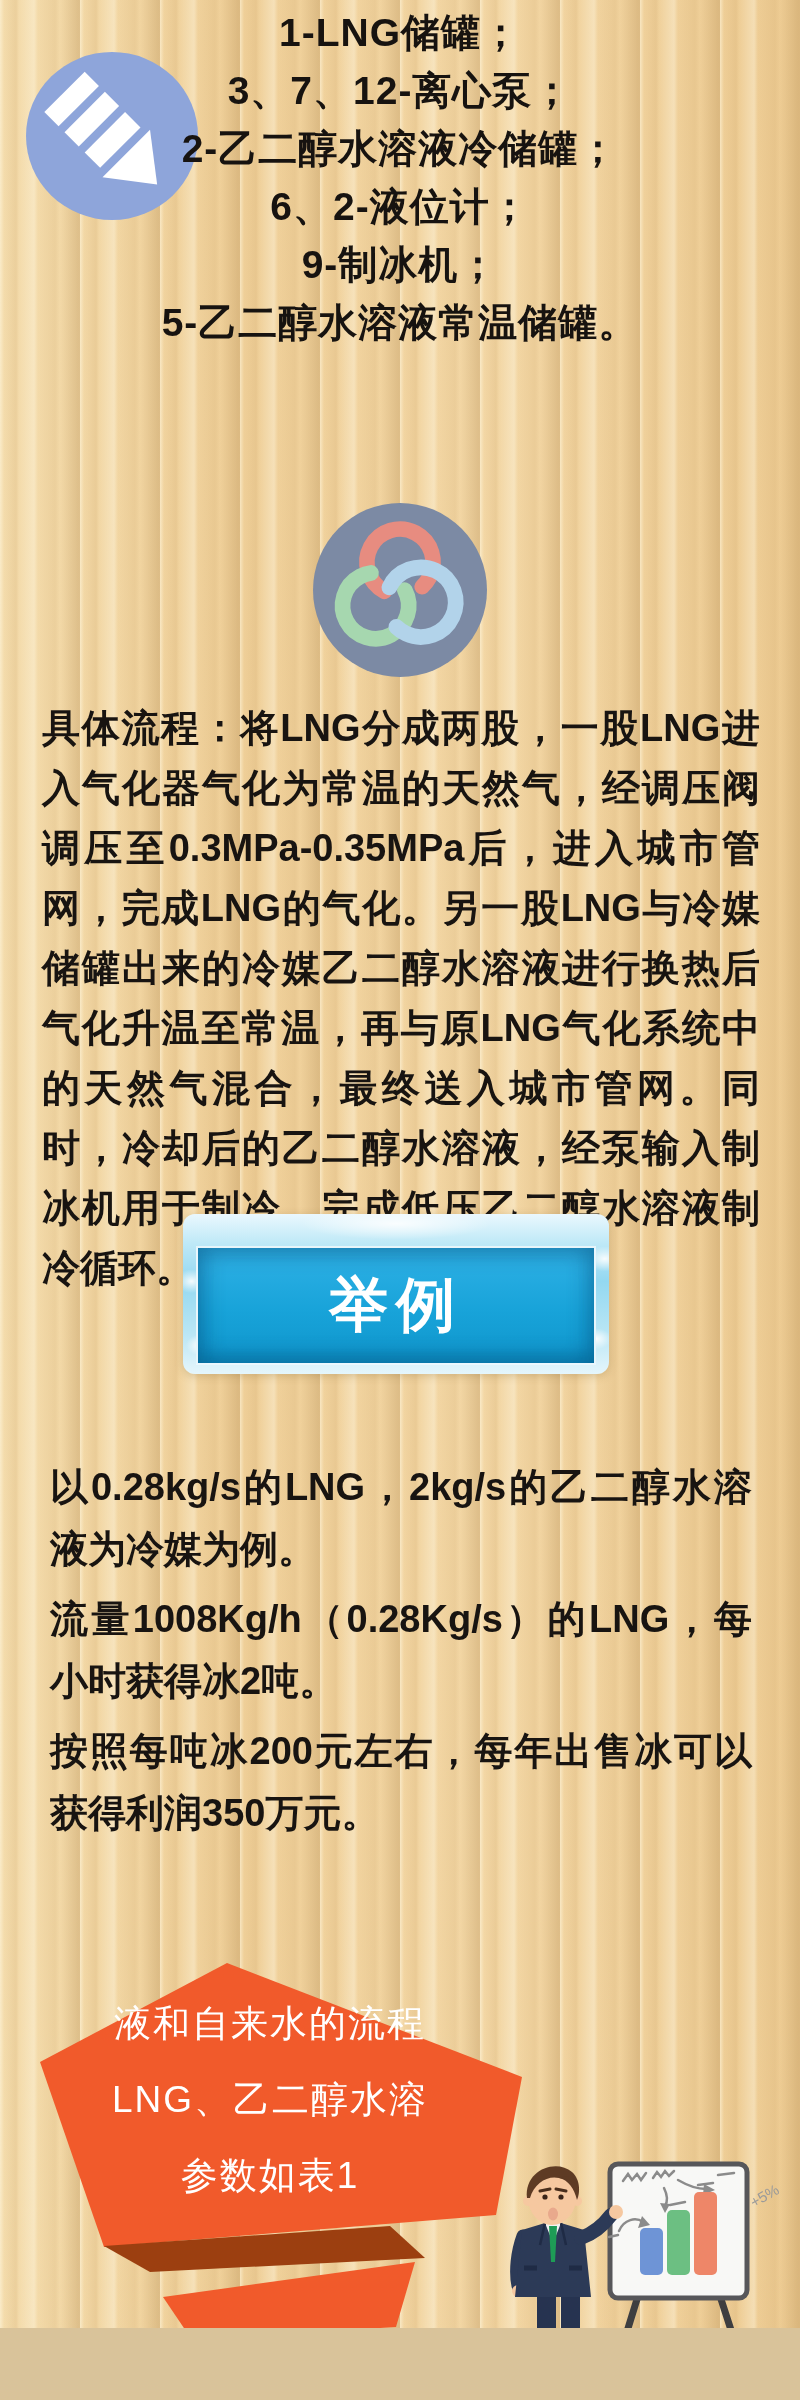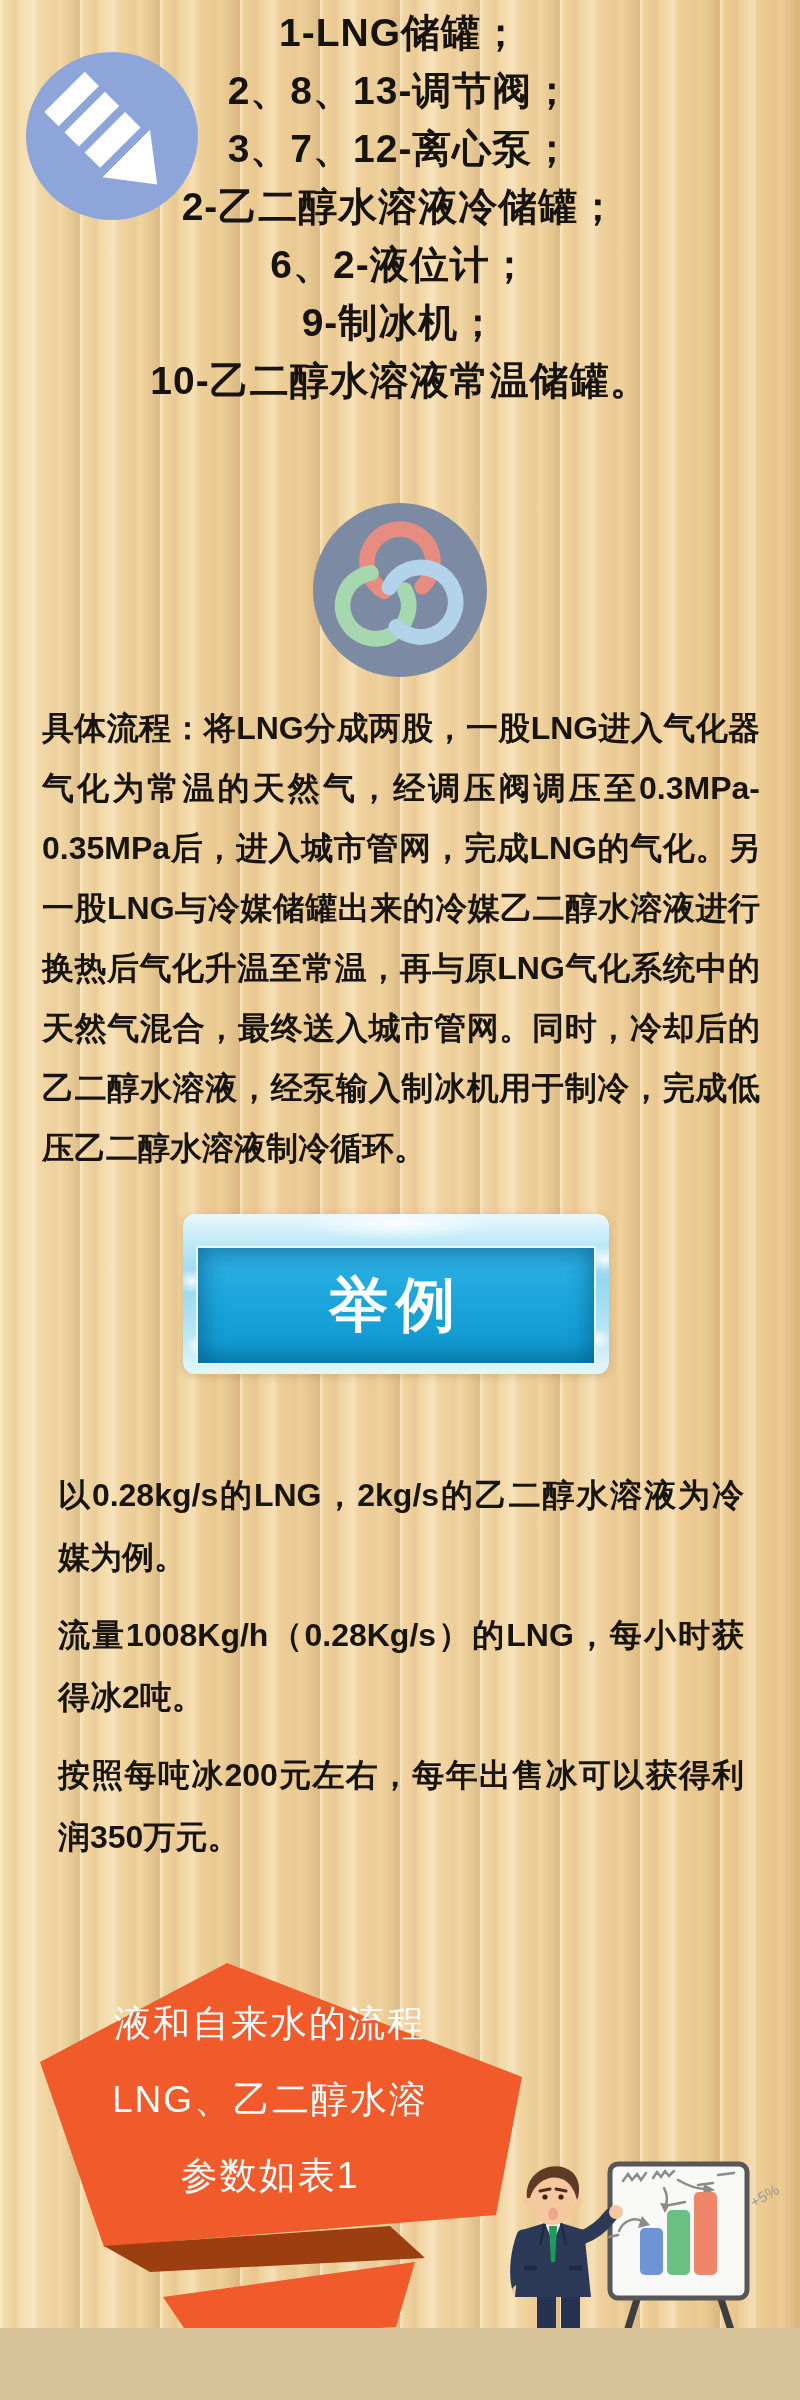--- a/index.html
+++ b/index.html
@@ -18,22 +18,22 @@
   }
   
   .legend{position:absolute;top:4px;left:0;width:800px;text-align:center;z-index:3;}
   .legend-line{line-height:58px;font-size:39px;font-weight:700;color:#171310;letter-spacing:1px;}
   
   .icon-circle{position:absolute;border-radius:50%;z-index:2;}
   .pencil-wrap{left:26px;top:52px;width:172px;height:168px;background:#8EA5DA;}
   .rings-wrap{left:313px;top:503px;width:174px;height:174px;background:#7C8AA4;}
   .icon-circle svg{position:absolute;left:0;top:0;width:100%;height:100%;}
   
-  .para{position:absolute;left:42px;width:718px;color:#181411;font-size:32px;font-weight:700;line-height:60px;text-align:justify;z-index:2;}
-  .para p{margin:16px;}
+  .para{position:absolute;left:42px;width:718px;color:#181411;font-size:38px;font-weight:700;line-height:60px;text-align:justify;z-index:2;}
+  .para p{margin:8px;}
   .process-block{top:698px;}
   .example-block{top:1448px;line-height:62px;}
   .example-block p{line-height:62px;}
   
   .ice-box{
     position:absolute;left:183px;top:1214px;width:426px;height:160px;border-radius:12px;z-index:2;
     background:
       radial-gradient(20px 15px at 4% 82%, rgba(255,255,255,0.95), rgba(255,255,255,0) 70%),
       radial-gradient(24px 17px at 2% 42%, rgba(255,255,255,0.9), rgba(255,255,255,0) 70%),
       radial-gradient(22px 15px at 97% 78%, rgba(255,255,255,0.92), rgba(255,255,255,0) 70%),
@@ -63,26 +63,25 @@
     text-shadow:2px 2px 2px rgba(130,100,55,0.55);
   }
 </style>
 </head>
 <body>
 
 <div class="page">
 
   <div class="legend">
     <div class="legend-line">1-LNG储罐；</div>
-    <div class="legend-line">2、8、13-调节阀；</div>
     <div class="legend-line">3、7、12-离心泵；</div>
     <div class="legend-line">2-乙二醇水溶液冷储罐；</div>
     <div class="legend-line">6、2-液位计；</div>
     <div class="legend-line">9-制冰机；</div>
-    <div class="legend-line">10-乙二醇水溶液常温储罐。</div>
+    <div class="legend-line">5-乙二醇水溶液常温储罐。</div>
   </div>
 
   <div class="icon-circle pencil-wrap">
     <svg viewBox="0 0 100 100">
       <g transform="rotate(-45 50 52)" fill="#ffffff">
         <rect x="33" y="12" width="34" height="12"></rect>
         <rect x="33" y="29" width="34" height="12"></rect>
         <rect x="33" y="46" width="34" height="13"></rect>
         <polygon points="30,64 70,64 50,90"></polygon>
       </g>

